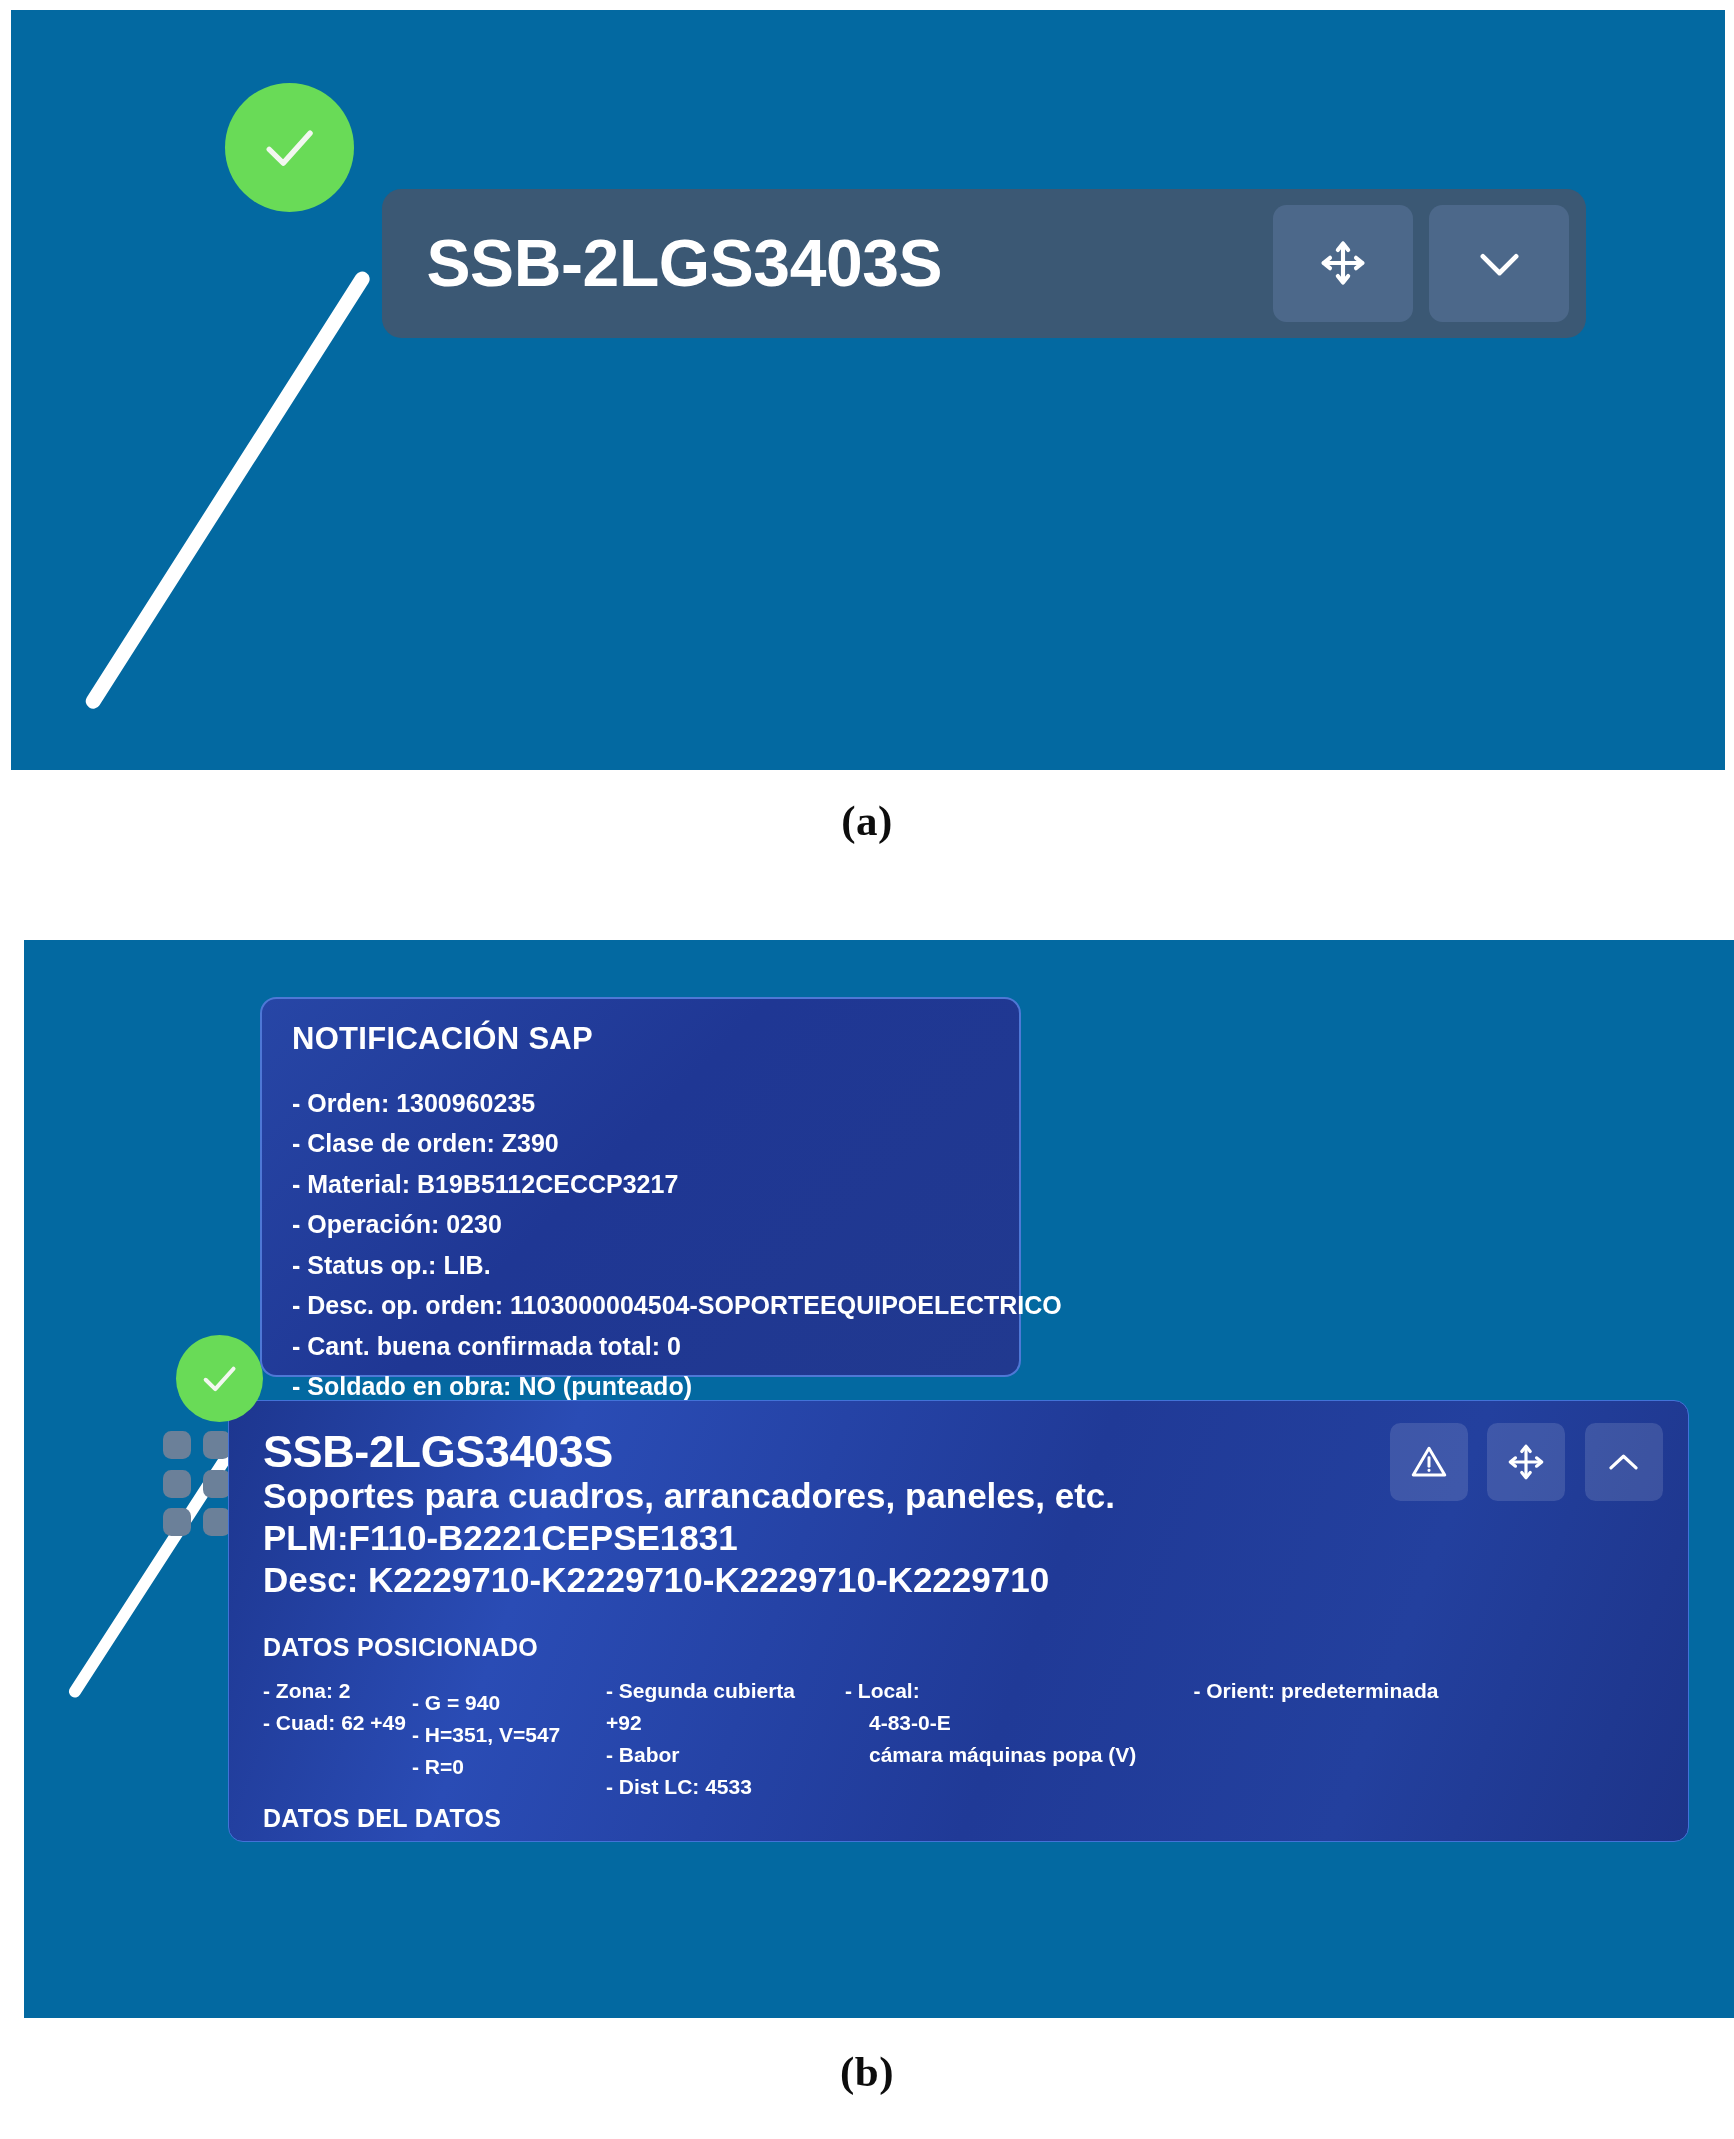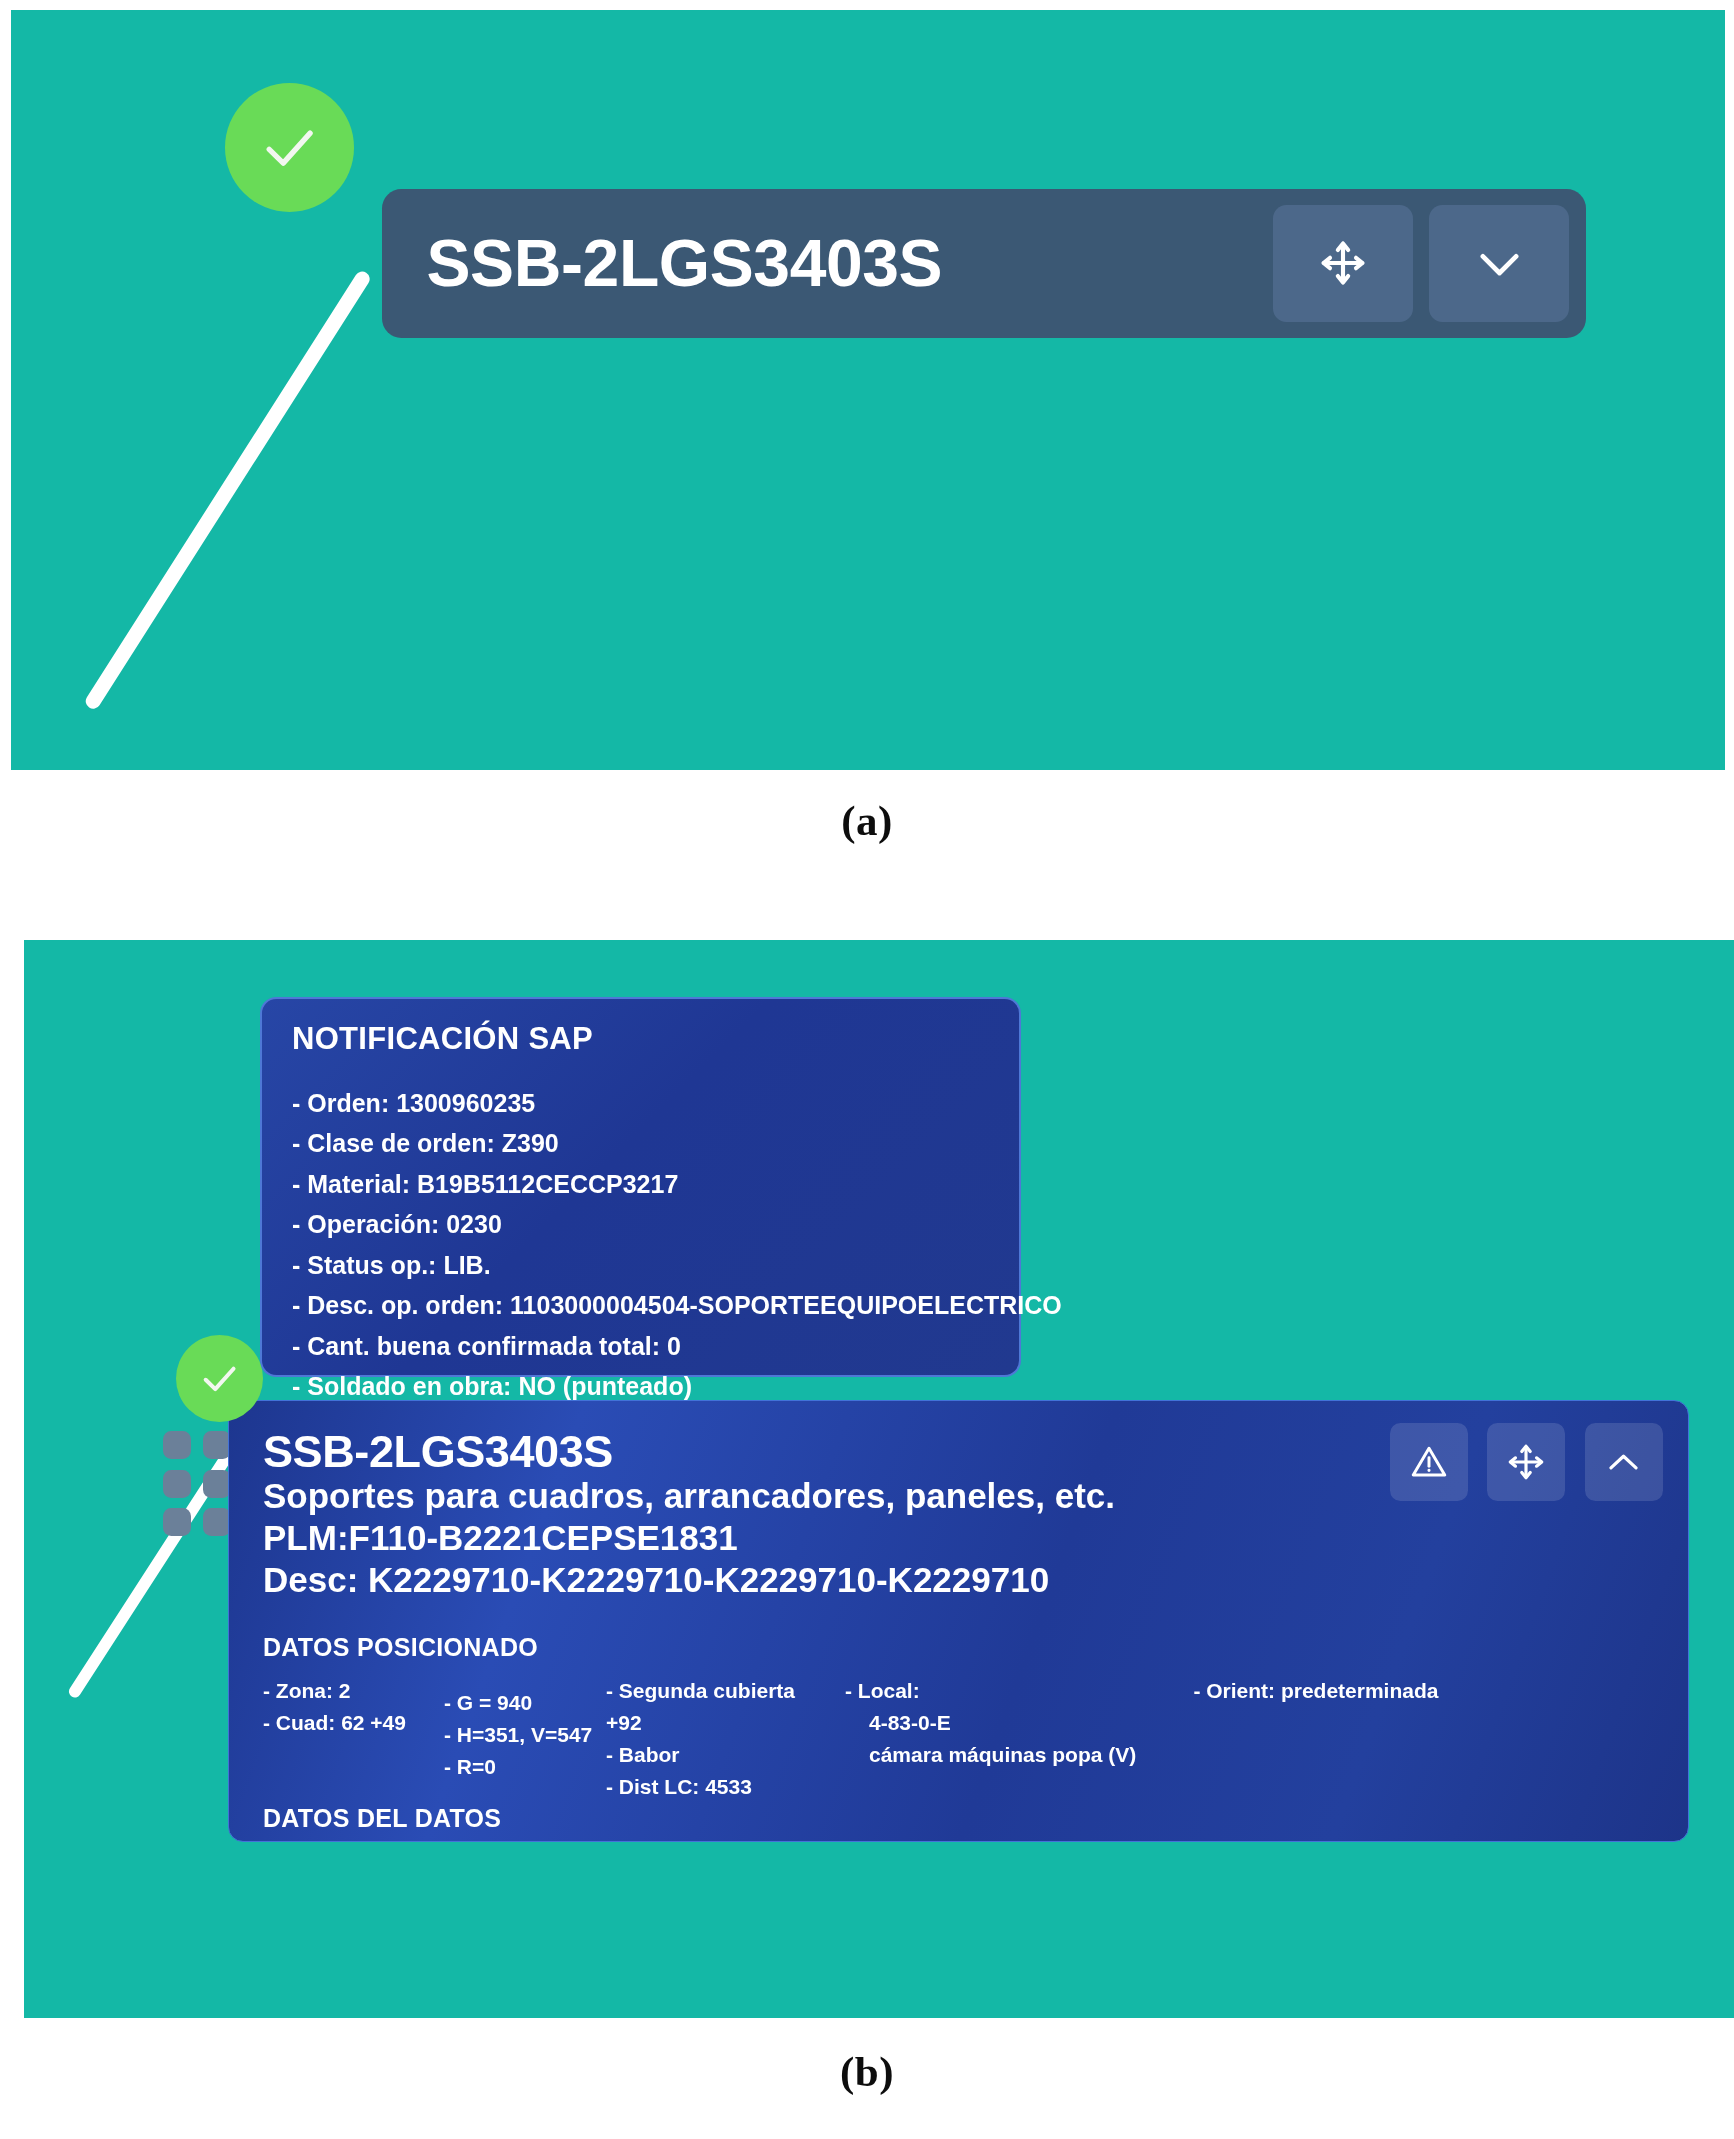--- a/index.html
+++ b/index.html
@@ -7,21 +7,21 @@
     width: 1734px; height: 2140px;
     background: #ffffff;
     font-family: "Liberation Sans", sans-serif;
     overflow: hidden;
   }
   .page { position: relative; width: 1734px; height: 2140px; background:#fff; }
 
   
   .panel {
     position: absolute;
-    background: #14b8a6;
+    background: #0369a1;
     overflow: hidden;
   }
   #panel-a { left: 10.5px; top: 9.7px; width: 1714px; height: 760px; }
   #panel-b { left: 24px; top: 940px; width: 1714px; height: 1078px; }
 
   .caption {
     position: absolute;
     width: 1734px;
     text-align: center;
     font-family: "Liberation Serif", serif;
@@ -269,21 +269,21 @@
 
       <div id="dp-section">
         <div class="sect-head">DATOS POSICIONADO</div>
         <div id="dp-grid">
 
           <div>
             <div class="dp-txt">- Zona: 2</div>
             <div class="dp-txt">- Cuad: 62 +49</div>
           </div>
 
-          <div style="padding-top:12px;margin-left:32px;">
+          <div style="padding-top:12px;">
             <div class="dp-txt">- G = 940</div>
             <div class="dp-txt">- H=351, V=547</div>
             <div class="dp-txt">- R=0</div>
           </div>
 
           <div>
             <div class="dp-txt">- Segunda cubierta</div>
             <div class="dp-txt">+92</div>
             <div class="dp-txt">- Babor</div>
             <div class="dp-txt">- Dist LC: 4533</div>

